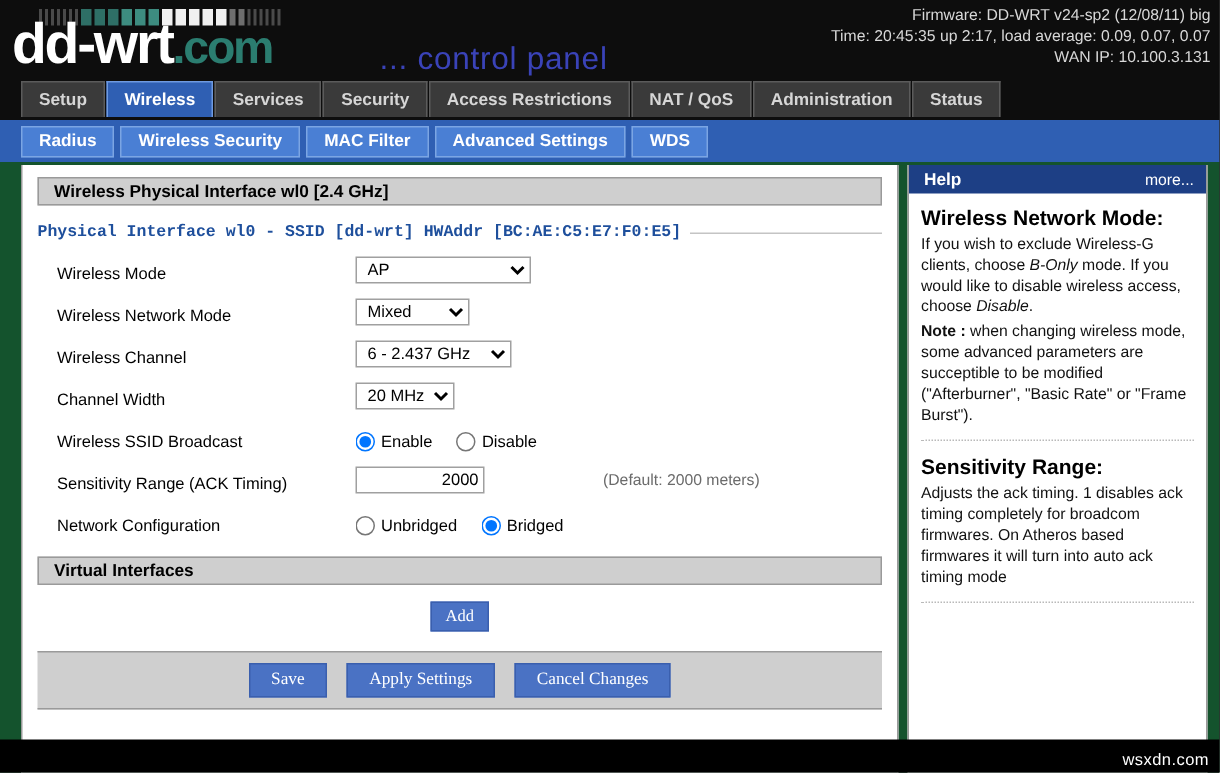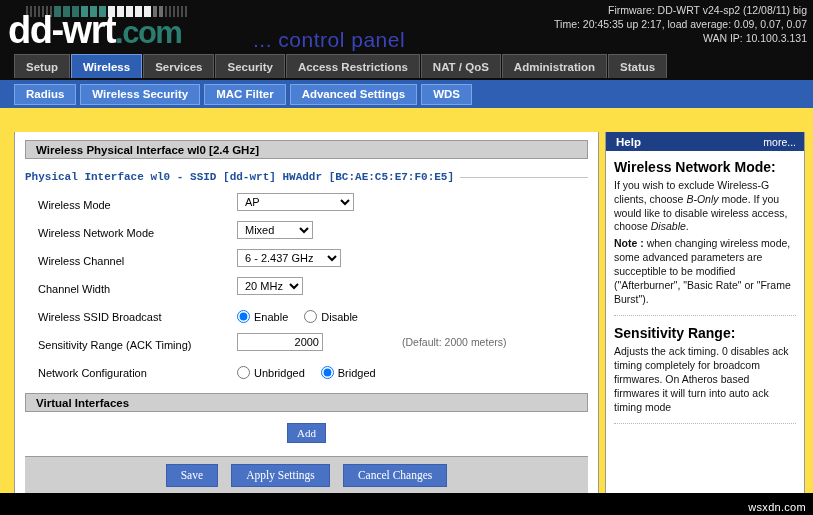--- a/index.html
+++ b/index.html
@@ -124,23 +124,23 @@
   }
   .stab.active {
     background: #2a56a8;
     border: 1px solid #89b0e8;
   }
 
   
   #bodyarea {
     position: relative;
     height: 407px;
-    background: #fde047;
-    display: flex;
-    padding: 24px 5px 0 14px;
+    background: #14532d;
+    display: flex;
+    padding: 2px 5px 0 14px;
   }
   #leftcol {
     width: 585px;
     background: #ffffff;
     border: 1px solid #9a9a9a;
     border-top: none;
     position: relative;
     padding: 8px 10px 0 10px;
     font-size: 11px;
     color: #000000;
@@ -499,21 +499,21 @@
       </div>
 
       <div id="help-body">
         <h4>Wireless Network Mode:</h4>
         <p><span>If you wish to exclude Wireless-G clients, choose </span><i>B-Only</i><span> mode. If you would like to disable wireless access, choose </span><i>Disable</i><span>.</span></p>
         <p><b>Note :</b><span> when changing wireless mode, some advanced parameters are succeptible to be modified ("Afterburner", "Basic Rate" or "Frame Burst").</span></p>
 
         <div class="help-sep"></div>
 
         <h4>Sensitivity Range:</h4>
-        <p>Adjusts the ack timing. 0 disables ack timing completely for broadcom firmwares. On Atheros based firmwares it will turn into auto ack timing mode</p>
+        <p>Adjusts the ack timing. 1 disables ack timing completely for broadcom firmwares. On Atheros based firmwares it will turn into auto ack timing mode</p>
 
         <div class="help-sep"></div>
       </div>
     </div>
   </div>
 
   <div id="footer-strip"></div>
   <div id="watermark">wsxdn.com</div>
 </div>
 

